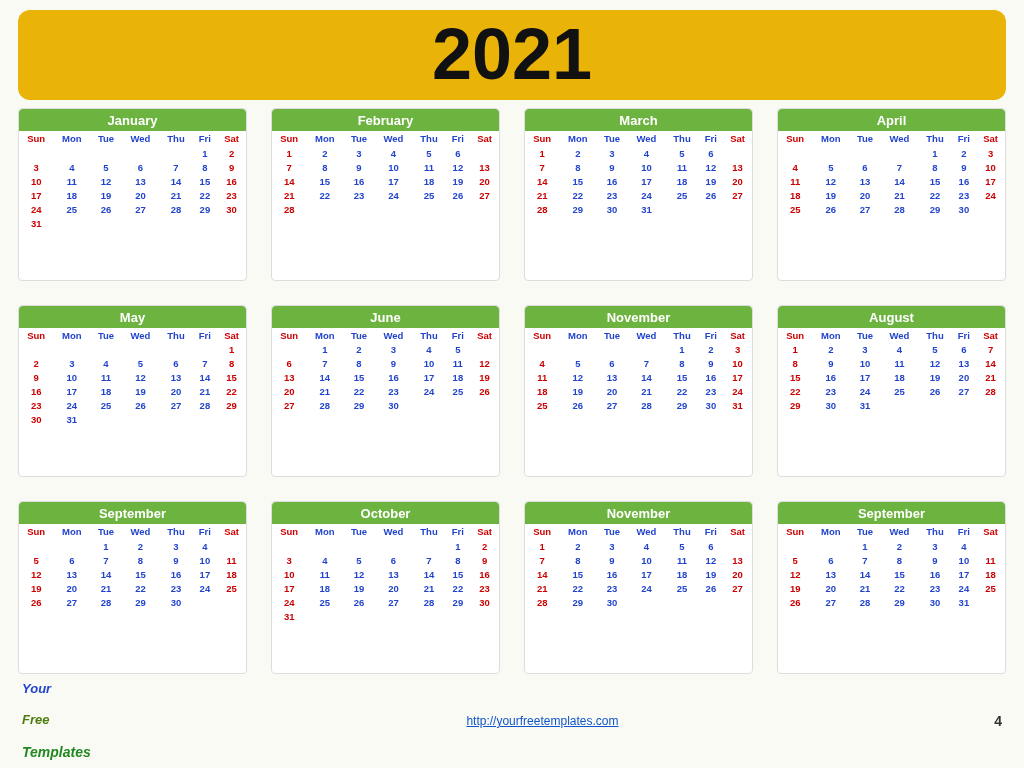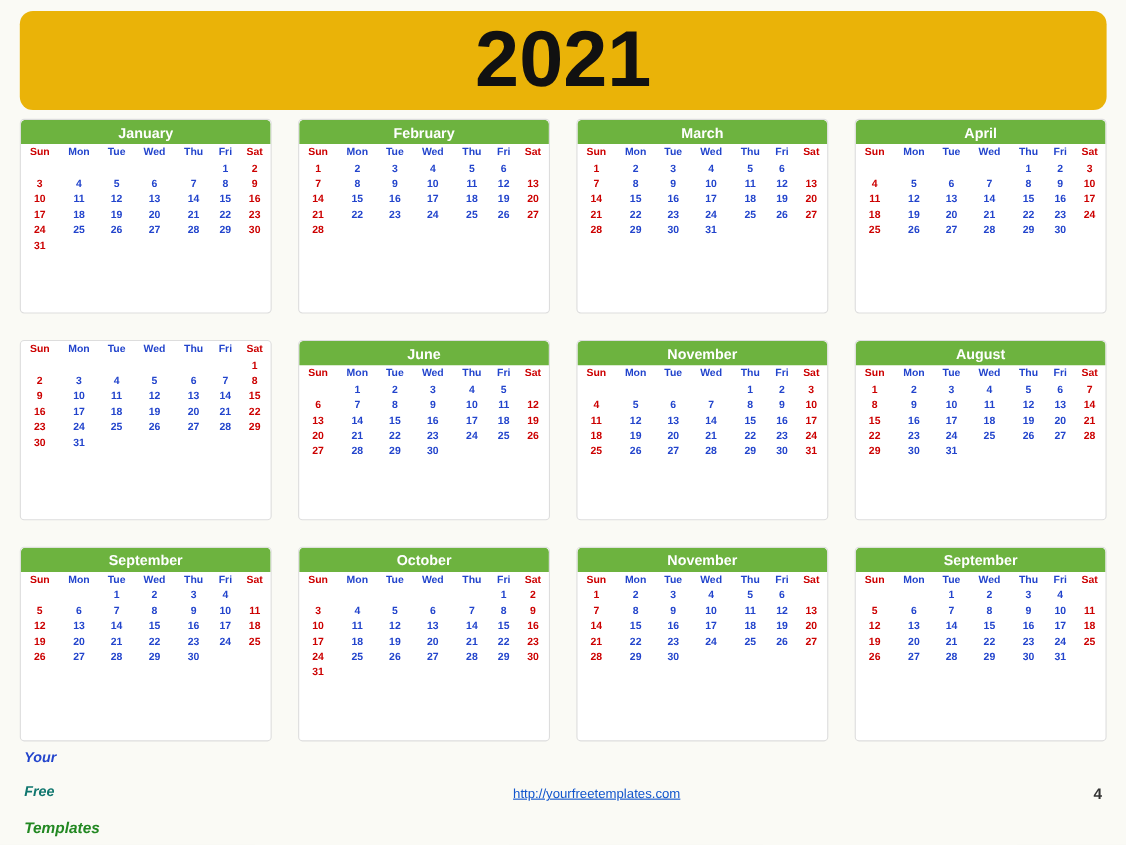--- a/index.html
+++ b/index.html
@@ -78,21 +78,21 @@
       padding: 4px 4px 0 4px;
       margin-top: 4px;
     }
     .logo-area {
       display: flex;
       flex-direction: column;
       line-height: 1.1;
       gap: 17px;
     }
     .logo-your { color: #2244cc; font-size: 13px; font-weight: bold; font-style: italic; }
-    .logo-free { color: #0f766e; font-size: 13px; font-weight: bold; font-style: italic; }
+    .logo-free { color: #4d7c0f; font-size: 13px; font-weight: bold; font-style: italic; }
     .logo-templates { color: #228822; font-size: 14px; font-weight: bold; font-style: italic; }
     .footer-link { color: #1155cc; font-size: 12px; text-decoration: underline; }
     .footer-page { font-size: 14px; color: #333; font-weight: bold; }
   </style>
 </head>
 <body>
 
 <div class="page">
   <div class="year-header">
     <span>2021</span>
@@ -354,20 +354,21 @@
               <td class="day-week">27</td>
               <td class="day-week">28</td>
               <td class="day-week">29</td>
               <td class="day-week">30</td>
               <td class="day-sat"></td>
             </tr>
           </tbody>
         </table>
       </div>
       <div class="month-block">
+        <div class="month-title">May</div>
         <table class="month-table">
           <thead>
             <tr>
               <th class="day-sun">Sun</th>
               <th class="day-week">Mon</th>
               <th class="day-week">Tue</th>
               <th class="day-week">Wed</th>
               <th class="day-week">Thu</th>
               <th class="day-week">Fri</th>
               <th class="day-sun">Sat</th>

